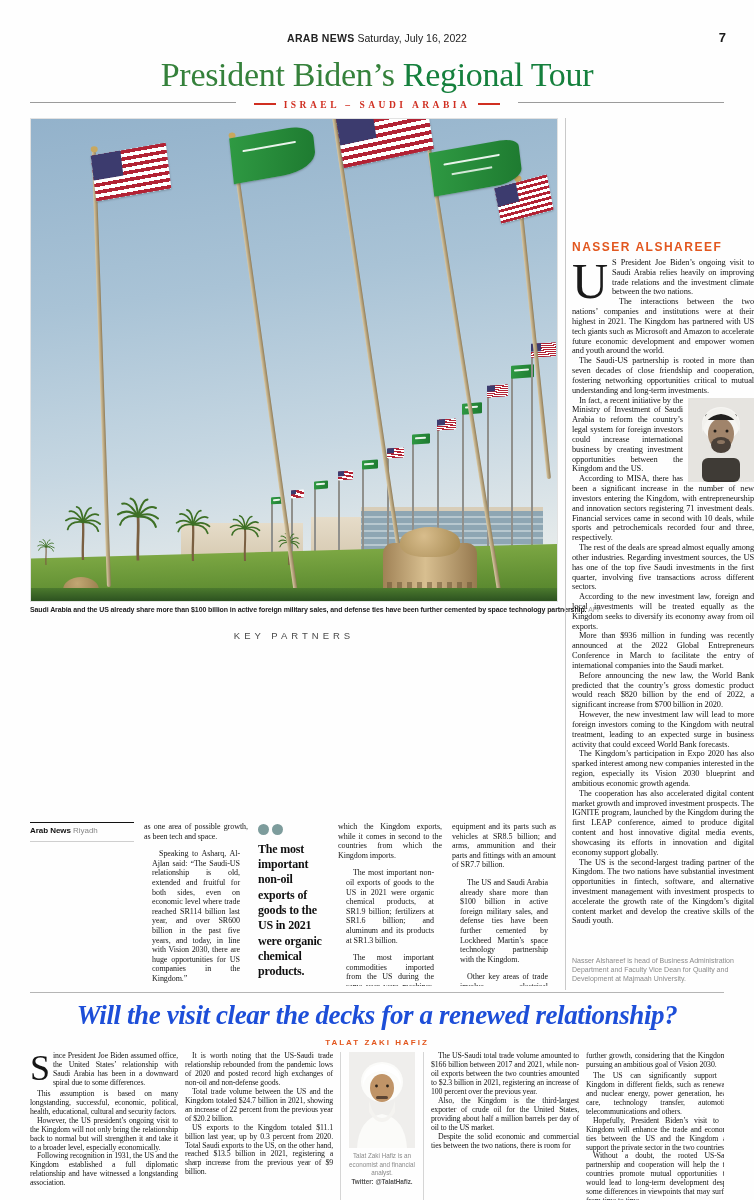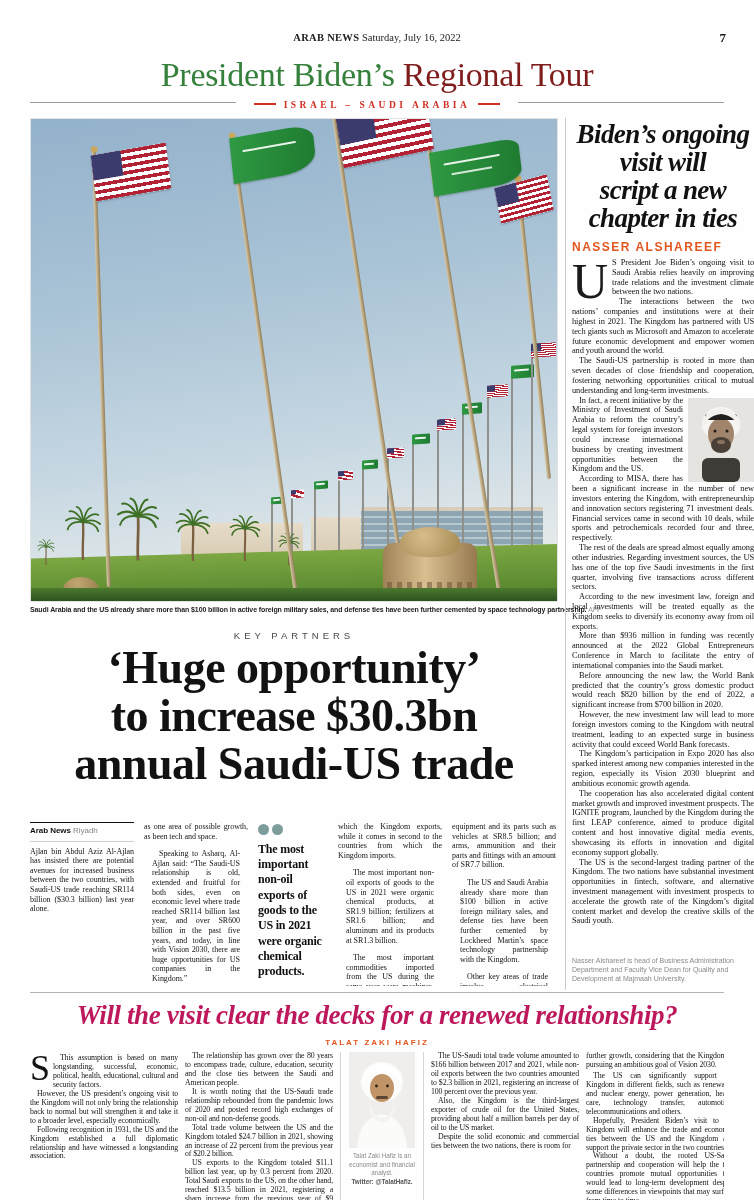--- a/index.html
+++ b/index.html
@@ -1,27 +1,27 @@
 <!DOCTYPE html>
 <html><head>
 <meta charset="utf-8">
 <style>
   html,body{margin:0;padding:0;background:#888;}
   .page{position:relative;width:754px;height:1200px;background:#fefefe;overflow:hidden;
         font-family:"Liberation Serif",serif;color:#1a1a1a;margin:0 auto;}
   .abs{position:absolute;}
-  .sans{font-family:Liberation Serif, serif;}
+  .sans{font-family:Liberation Sans, sans-serif;}
 
   
   .folio{left:0;top:32px;width:754px;text-align:center;font-size:10.5px;color:#222;}
   .folio .paper{font-weight:bold;letter-spacing:.3px;}
   .pagenum{right:28px;top:30px;font-size:13px;font-weight:bold;}
   .megatitle{left:0;top:56px;width:754px;text-align:center;font-size:34px;letter-spacing:-.3px;}
   .megatitle .green{color:#35813b;}
-  .megatitle .black{color:#7f1d1d;}
+  .megatitle .black{color:#15803d;}
   .tagline-rule{left:30px;top:102px;width:694px;border-top:1px solid #9b9b9b;text-align:center;}
   .tagline-wrap{position:relative;top:-8px;background:#fefefe;padding:0 10px;display:inline-block;}
   .tagline{color:#d02f21;font-size:9.5px;font-weight:bold;letter-spacing:3.5px;vertical-align:middle;}
   .red-dash{display:inline-block;width:22px;height:2px;background:#d02f21;vertical-align:middle;margin:0 8px 2px 8px;}
 
   
   .scene{left:30px;top:118px;width:528px;height:484px;overflow:hidden;border:1px solid #e2e2e2;box-sizing:border-box;
          background:linear-gradient(172deg,#93b2cb 0%,#a9c3d6 35%,#c6d7e2 65%,#e3e9ea 88%,#edefec 100%);}
   .bldg{position:absolute;z-index:1;}
   .bldg.beige{background:linear-gradient(#e6dcc9,#d4c7ae);}
@@ -89,21 +89,21 @@
   .sb-body p{margin:0;}
   .sb-body p.ind{text-indent:7px;}
   .dropcap-u{float:left;font-size:50px;line-height:.8;padding:3px 4px 0 0;color:#1a1a1a;}
   .inset-photo{float:right;width:66px;height:84px;margin:2px 0 2px 5px;background:#e8e7e4;}
   .sb-foot{left:572px;top:956px;width:182px;font-size:7px;line-height:1.3;color:#8a8a8a;
            font-family:"Liberation Sans",sans-serif;}
 
   
   .sec-rule{left:30px;top:992px;width:694px;border-top:1px solid #b5b5b5;}
   .bot-headline{left:30px;top:1000px;width:694px;text-align:center;font-size:27px;font-weight:bold;font-style:italic;
-                letter-spacing:-.4px;color:#be185d;white-space:nowrap;}
+                letter-spacing:-.4px;color:#1d4ed8;white-space:nowrap;}
   .bot-byline{left:30px;top:1038px;width:694px;text-align:center;color:#e2571f;font-size:8px;font-weight:bold;
               letter-spacing:2px;font-family:"Liberation Sans",sans-serif;}
   .bot-cols{left:30px;top:1052px;width:694px;height:148px;display:flex;gap:7px;overflow:hidden;}
   .bcol{font-size:7.8px;line-height:1.15;text-align:justify;letter-spacing:-.1px;color:#151515;width:148px;flex:none;}
   .bcol p{margin:0 0 2px 0;}
   .bcol p.ind{text-indent:7px;margin:0;}
   .dropcap-s{float:left;font-size:36px;line-height:.8;padding:2px 3px 0 0;}
   .pcol{width:74px;flex:none;border-left:1px solid #d5d5d5;border-right:1px solid #d5d5d5;padding:0 4px;
         text-align:center;}
   .pcol .pimg{width:66px;height:96px;background:#f1f0ee;margin:0 auto 4px auto;}
@@ -252,35 +252,29 @@
       <div class="dflag flag flag-sa" style="left: 480px; top: 246px; width: 23px; height: 13px; z-index: 2; transform: skewY(-4deg); box-shadow: none;"></div>
       <div class="dpole" style="left: 500px; top: 238px; height: 202px;"></div>
       <div class="dflag flag flag-us" style="left: 500px; top: 224px; width: 25px; height: 14px; z-index: 2; transform: skewY(-4deg); box-shadow: none;"></div>
     </div>
 
   <div class="abs caption">
     <span>Saudi Arabia and the US already share more than $100 billion in active foreign military sales, and defense ties have been further cemented by space technology partnership.</span>
     <span class="credit">AFP</span>
   </div>
   <div class="abs kicker">KEY PARTNERS</div>
-  <div class="abs headline">
-    <div>‘Huge opportunity’</div>
-    <div>to increase $30.3bn</div>
-    <div>annual Saudi-US trade</div>
-  </div>
 
   <div class="abs cols">
     <div class="col c1">
       <div class="byline-rule"></div>
       <div class="byline">
         <span class="src">Arab News</span>
         <span class="loc">Riyadh</span>
       </div>
       <div class="lead-rule"></div>
-      <p>Ajlan bin Abdul Aziz Al-Ajlan has insisted there are potential avenues for increased business between the two countries, with Saudi-US trade reaching SR114 billion ($30.3 billion) last year alone.</p>
 
     </div>
     <div class="col c2">
       <p>as one area of possible growth, as been tech and space.</p>
       <p class="ind">Speaking to Asharq, Al-Ajlan said: “The Saudi-US relationship is old, extended and fruitful for both sides, even on economic level where trade reached SR114 billion last year, and over SR600 billion in the past five years, and today, in line with Vision 2030, there are huge opportunities for US companies in the Kingdom.”</p>
       <p class="ind">A recent report by the Federation of Saudi Chambers showed the US ranks sixth for countries to</p>
     </div>
     <div class="col cquote">
       <div class="qicons"><span class="qdot"></span><span class="qdot"></span></div>
       <div class="qtext">The most important non-oil exports of goods to the US in 2021 were organic chemical products.</div>
@@ -291,26 +285,20 @@
       <p class="ind">The most important commodities imported from the US during the same year were machines, devices, tools, and mechanisms and their parts at an amount of SR9.6 billion; transportation</p>
     </div>
     <div class="col c5">
       <p>equipment and its parts such as vehicles at SR8.5 billion; and arms, ammunition and their parts and fittings with an amount of SR7.7 billion.</p>
       <p class="ind">The US and Saudi Arabia already share more than $100 billion in active foreign military sales, and defense ties have been further cemented by Lockheed Martin’s space technology partnership with the Kingdom.</p>
       <p class="ind">Other key areas of trade involve electrical equipment, the digital economy, and e-commerce.</p>
     </div>
   </div>
 
   <div class="abs vrule"></div>
-  <div class="abs sb-title">
-    <div>Biden’s ongoing</div>
-    <div>visit will</div>
-    <div>script a new</div>
-    <div>chapter in ties</div>
-  </div>
   <div class="abs sb-byline">NASSER ALSHAREEF</div>
   <div class="abs sb-body">
     <p><span class="dropcap-u">U</span><span>S President Joe Biden’s ongoing visit to Saudi Arabia relies heavily on improving trade relations and the investment climate between the two nations.</span></p>
     <p class="ind">The interactions between the two nations’ companies and institutions were at their highest in 2021. The Kingdom has partnered with US tech giants such as Microsoft and Amazon to accelerate future economic development and empower women and youth around the world.</p>
     <p class="ind">The Saudi-US partnership is rooted in more than seven decades of close friendship and cooperation, fostering networking opportunities critical to mutual understanding and long-term investments.</p>
     <div class="inset-photo">
       <svg width="66" height="84" viewBox="0 0 66 84">
         <rect width="66" height="84" fill="#e6e4e0"></rect>
         <ellipse cx="33" cy="26" rx="19" ry="17" fill="#f6f5f2"></ellipse>
         <rect x="14" y="60" width="38" height="24" rx="6" fill="#3f3b36"></rect>
@@ -334,27 +322,26 @@
     <p class="ind">The cooperation has also accelerated digital content market growth and improved investment prospects. The IGNITE program, launched by the Kingdom during the first LEAP conference, aimed to produce digital content and host innovative digital media events, showcasing its efforts in innovation and digital economy support globally.</p>
     <p class="ind">The US is the second-largest trading partner of the Kingdom. The two nations have substantial investment opportunities in fintech, software, and alternative investment management with investment prospects to accelerate the growth rate of the Kingdom’s digital content market and develop the creative skills of the Saudi youth.</p>
   </div>
   <div class="abs sb-foot">Nasser Alshareef is head of Business Administration Department and Faculty Vice Dean for Quality and Development at Majmaah University.</div>
 
   <div class="abs sec-rule"></div>
   <div class="abs bot-headline">Will the visit clear the decks for a renewed relationship?</div>
   <div class="abs bot-byline">TALAT ZAKI HAFIZ</div>
   <div class="abs bot-cols">
     <div class="bcol">
-      <p><span class="dropcap-s">S</span></p>
+      <p><span class="dropcap-s">S</span><span>ince President Joe Biden assumed office, the United States’ relationship with Saudi Arabia has been in a downward spiral due to some differences.</span></p>
       <p class="ind">This assumption is based on many longstanding, successful, economic, political, health, educational, cultural and security factors.</p>
       <p class="ind">However, the US president’s ongoing visit to the Kingdom will not only bring the relationship back to normal but will strengthen it and take it to a broader level, especially economically.</p>
       <p class="ind">Following recognition in 1931, the US and the Kingdom established a full diplomatic relationship and have witnessed a longstanding association.</p>
     </div>
     <div class="bcol">
-      <p class="ind">The relationship has grown over the 80 years to encompass trade, culture, education, security and the close ties between the Saudi and American people.</p>
       <p class="ind">It is worth noting that the US-Saudi trade relationship rebounded from the pandemic lows of 2020 and posted record high exchanges of non-oil and non-defense goods.</p>
       <p class="ind">Total trade volume between the US and the Kingdom totaled $24.7 billion in 2021, showing an increase of 22 percent from the previous year of $20.2 billion.</p>
       <p class="ind">US exports to the Kingdom totaled $11.1 billion last year, up by 0.3 percent from 2020. Total Saudi exports to the US, on the other hand, reached $13.5 billion in 2021, registering a sharp increase from the previous year of $9 billion.</p>
     </div>
     <div class="pcol">
       <div class="pimg">
         <svg width="66" height="96" viewBox="0 0 66 96">
           <rect width="66" height="96" fill="#efeeec"></rect>
           <path d="M8,96 Q10,66 33,62 Q56,66 58,96 Z" fill="#fbfbf9"></path>
           <ellipse cx="33" cy="30" rx="21" ry="20" fill="#fcfcfa"></ellipse>

